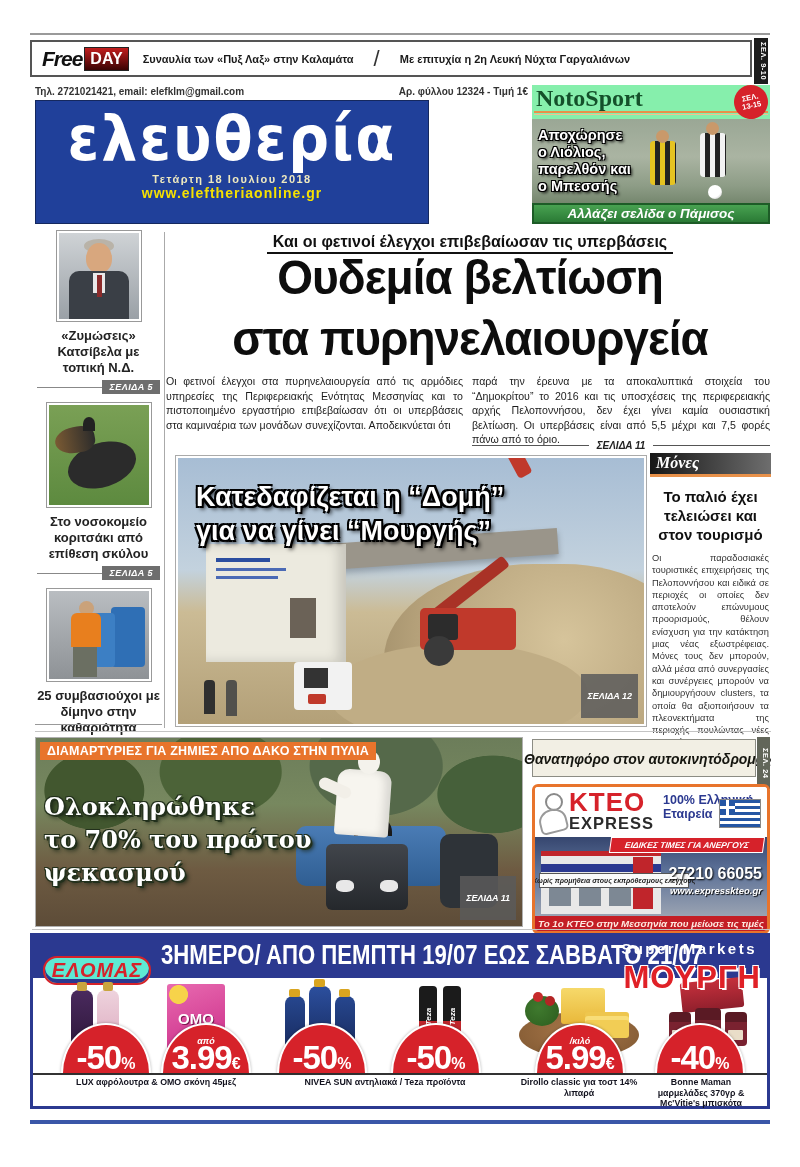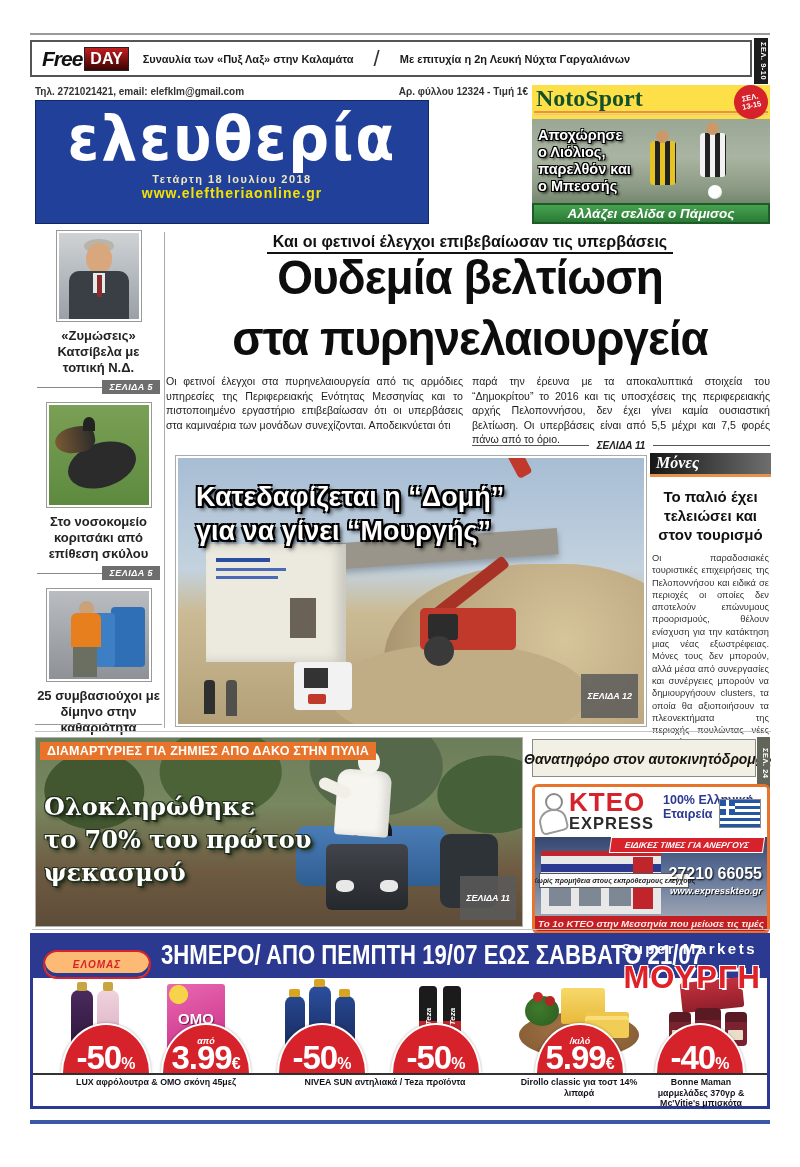--- a/index.html
+++ b/index.html
@@ -25,21 +25,21 @@
   .contact{left:35px;top:86px;font-size:10px;font-weight:700;color:#333;}
   .issue{left:330px;top:86px;width:198px;text-align:right;font-size:10px;font-weight:700;color:#333;}
   .mast{left:35px;top:100px;width:394px;height:124px;background:#20409a;border:1px solid #15285e;
         text-align:center;box-sizing:border-box;}
   .mast-logo{margin-top:4px;font-size:57px;font-weight:900;color:#fff;letter-spacing:2px;
              transform:scaleY(1.08);font-family:"DejaVu Sans",sans-serif;}
   .mast-date{margin-top:2px;font-size:11px;font-weight:700;color:#efe9bf;letter-spacing:1.5px;}
   .mast-site{font-size:14px;font-weight:900;color:#f5e100;letter-spacing:1px;}
 
   
-  .noto{left:532px;top:85px;width:238px;height:139px;background:#fde047;}
+  .noto{left:532px;top:85px;width:238px;height:139px;background:#86efac;}
   .noto-head{position:relative;height:30px;}
   .noto-title{font-family:"Liberation Serif",serif;font-weight:700;font-size:24px;color:#14502a;
               padding-left:4px;line-height:26px;}
   .noto-ul1{height:2px;background:#e8914a;margin:0 2px;}
   .noto-ul2{height:1px;background:#f2c193;margin:1px 2px 0;}
   .noto-badge{position:absolute;right:2px;top:0;width:34px;height:34px;border-radius:50%;
               background:#d6222a;color:#fff;transform:rotate(-12deg);display:flex;flex-direction:column;
               align-items:center;justify-content:center;font-weight:900;font-size:7.5px;line-height:8px;}
   .noto-photo{position:relative;height:84px;margin-top:4px;overflow:hidden;
       background:linear-gradient(180deg,#9aa795 0%,#aab4a2 45%,#8d9c86 80%,#75876e 100%);}
@@ -211,23 +211,23 @@
   .kt-site{position:absolute;right:5px;top:48px;color:#fff;font-weight:700;font-style:italic;font-size:9.5px;
       text-shadow:1px 1px 1px #000;z-index:4;}
   .kteo-bar{height:15px;background:#c41e25;display:flex;align-items:center;justify-content:center;
       color:#ffe9e0;font-weight:900;font-style:italic;font-size:9.8px;white-space:nowrap;}
 
   .hline930{left:32px;top:929px;width:738px;height:1px;background:#c4c4c4;}
 
   
   .market{left:30px;top:933px;width:734px;height:170px;border:3px solid #2b3990;background:#fff;}
   .mk-head{position:relative;height:42px;background:#2b3990;}
-  .mk-logo{position:absolute;left:10px;top:14px;width:104px;height:25px;background:#fdba74;border:2px solid #d6222a;
+  .mk-logo{position:absolute;left:10px;top:20px;width:104px;height:25px;background:#5eead4;border:2px solid #d6222a;
       border-radius:14px;display:flex;align-items:center;justify-content:center;
-      color:#d6222a;font-weight:900;font-style:italic;font-size:10px;letter-spacing:1px;box-shadow:inset 0 -4px 0 #2b3990;}
+      color:#d6222a;font-weight:900;font-style:italic;font-size:20px;letter-spacing:1px;box-shadow:inset 0 -4px 0 #2b3990;}
   .mk-title{position:absolute;left:128px;top:4px;color:#fff;font-weight:700;font-size:27px;white-space:nowrap;
       transform:scaleX(.82);transform-origin:left;letter-spacing:0;}
   .mk-super{position:absolute;right:10px;top:4px;color:#fff;font-weight:900;font-size:15px;letter-spacing:2.5px;}
   .mk-mourgi{position:absolute;right:6px;top:24px;color:#e02127;font-weight:900;font-size:31px;letter-spacing:1px;
       z-index:5;text-shadow:-1px -1px 0 #fff,1px -1px 0 #fff,-1px 1px 0 #fff,1px 1px 0 #fff,2px 2px 0 #fff;}
   .mk-products{position:relative;height:95px;border-bottom:2px solid #333;}
   .mk-caps{position:relative;height:24px;}
   .mk-cap{position:absolute;top:2px;text-align:center;font-size:9.6px;font-weight:900;color:#13131f;
       line-height:10.5px;transform:scaleX(.92);}
   

